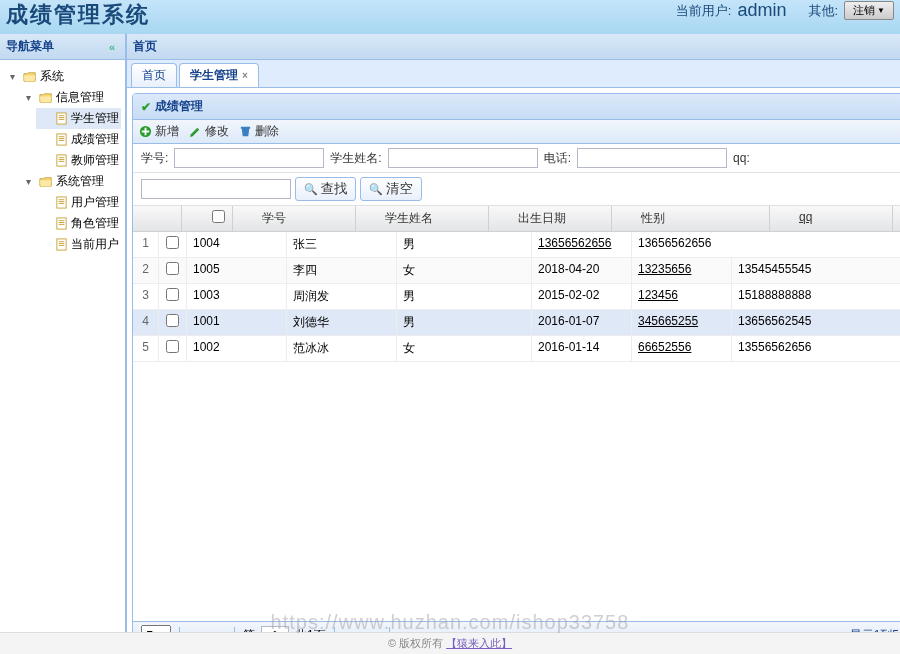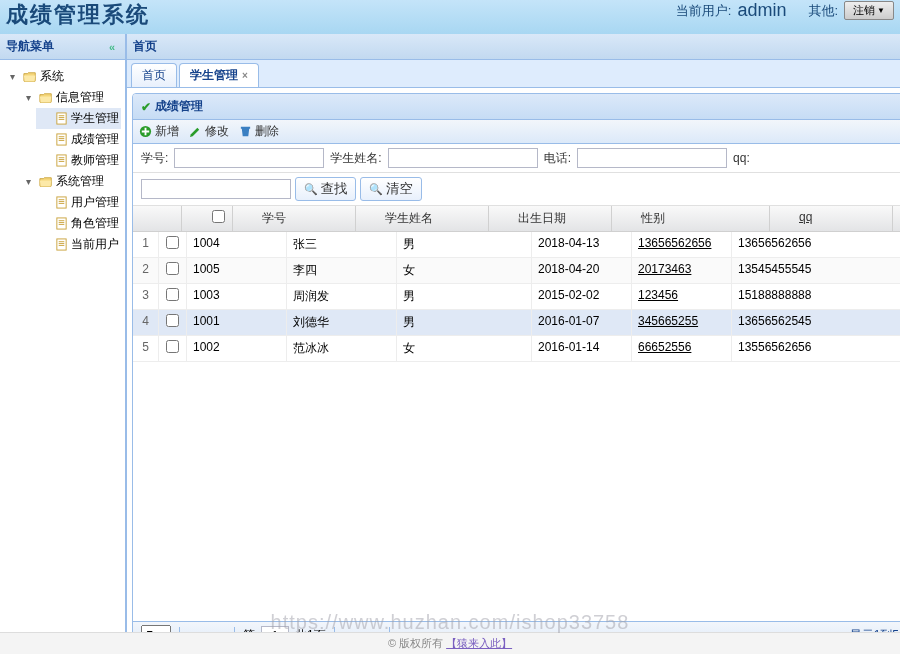--- a/index.html
+++ b/index.html
@@ -299,32 +299,31 @@
           <div class="gcell c-qq">qq</div>
           <div class="gcell c-tel">电话</div>
         </div>
         <div id="grid-body">
             <div class="grid-row">
               <div class="gcell c-num">1</div>
               <div class="gcell c-chk"><input type="checkbox" class="chk" style=""></div>
               <div class="gcell c-id">1004</div>
               <div class="gcell c-name">张三</div>
               <div class="gcell c-sex">男</div>
-              <div class="gcell c-birth">2018-04-13</div>
               <div class="gcell c-qq">13656562656</div>
               <div class="gcell c-tel">13656562656</div>
             </div>
             <div class="grid-row alt">
               <div class="gcell c-num">2</div>
               <div class="gcell c-chk"><input type="checkbox" class="chk" style=""></div>
               <div class="gcell c-id">1005</div>
               <div class="gcell c-name">李四</div>
               <div class="gcell c-sex">女</div>
               <div class="gcell c-birth">2018-04-20</div>
-              <div class="gcell c-qq">20173463</div>
+              <div class="gcell c-qq">13235656</div>
               <div class="gcell c-tel">13545455545</div>
             </div>
             <div class="grid-row">
               <div class="gcell c-num">3</div>
               <div class="gcell c-chk"><input type="checkbox" class="chk" style=""></div>
               <div class="gcell c-id">1003</div>
               <div class="gcell c-name">周润发</div>
               <div class="gcell c-sex">男</div>
               <div class="gcell c-birth">2015-02-02</div>
               <div class="gcell c-qq">123456</div>

